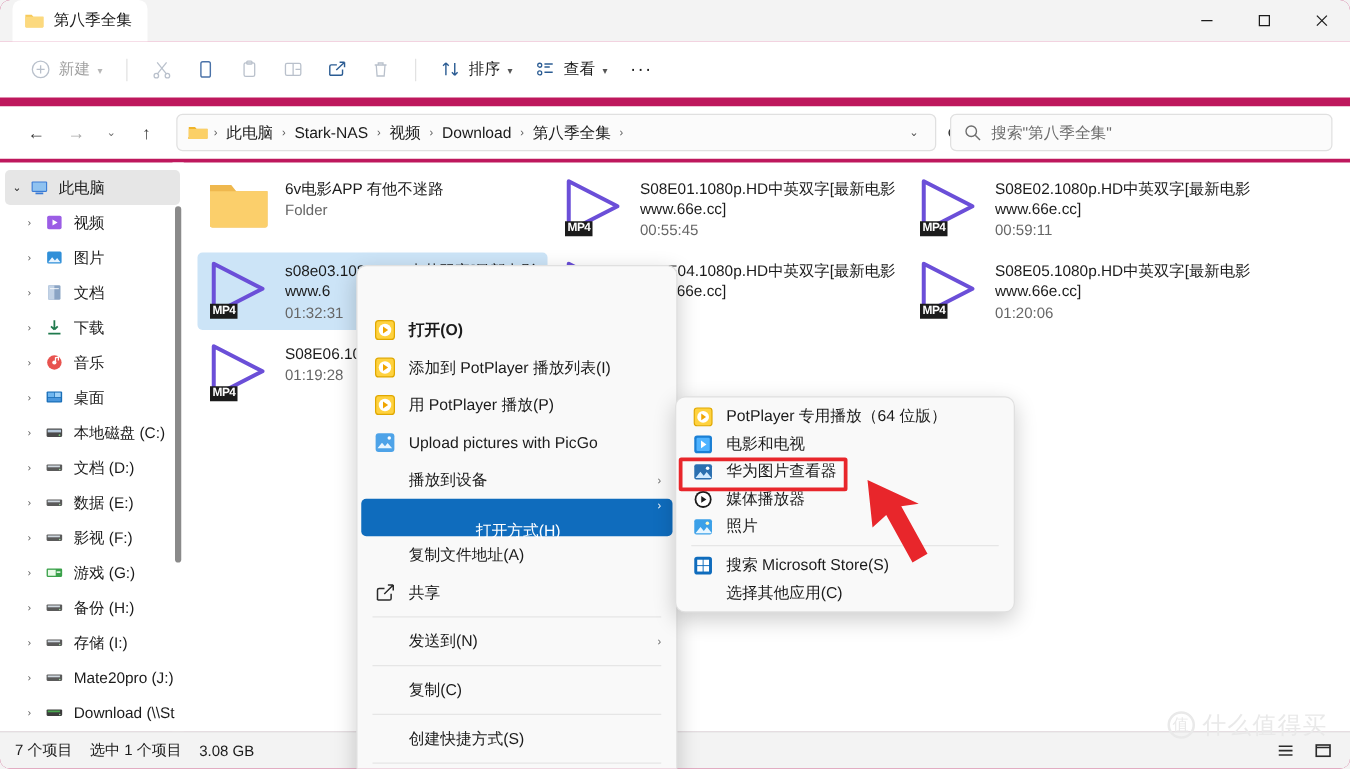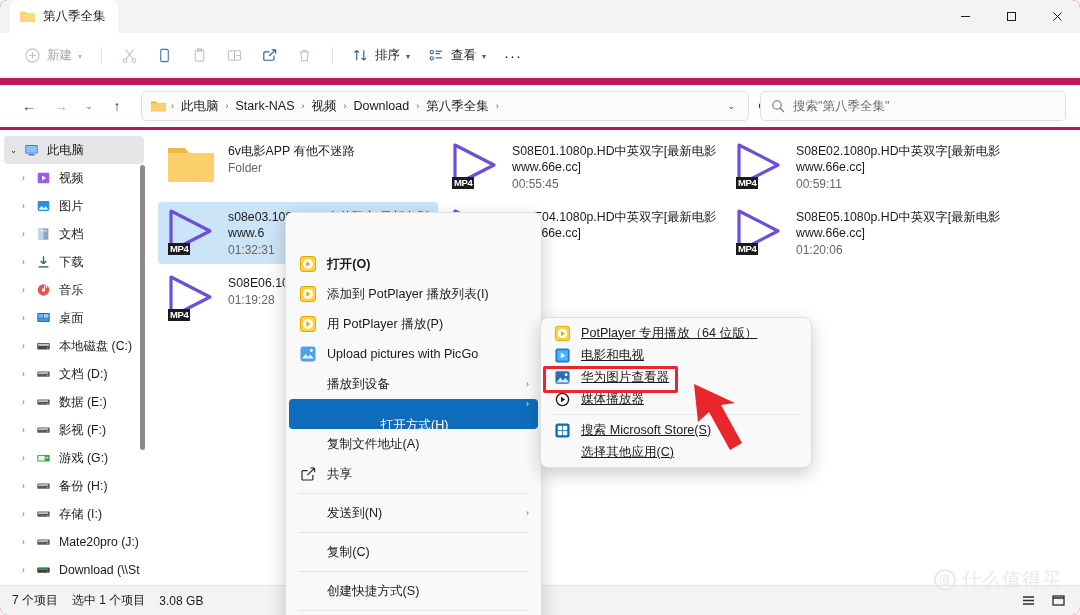--- a/index.html
+++ b/index.html
@@ -169,21 +169,21 @@
   
   .submenu {
     position: absolute; left: 540px; top: 317px; width: 272px;
     background: #f9f9f9; border: 1px solid #e0e0e0; border-radius: 8px;
     box-shadow: 0 6px 18px rgba(0,0,0,.20);
     padding: 4px 3px; z-index: 50;
   }
   .subitem {
     display: flex; align-items: center; height: 22px;
     padding: 0 8px 0 10px; border-radius: 4px;
-    font-size: 12.6px; color: #1b1b1b; text-decoration: underline;
+    font-size: 12.6px; color: #1b1b1b;
   }
   .sub-ico { width: 17px; height: 17px; margin-right: 10px; flex: 0 0 17px; }
 
   
   .redbox {
     position: absolute; left: 543px; top: 366px; width: 135px; height: 27px;
     border: 3px solid #e8262b; border-radius: 2px; z-index: 60; pointer-events: none;
   }
   .redarrow { position: absolute; left: 690px; top: 378px; z-index: 61; pointer-events: none; }
 
@@ -693,20 +693,28 @@
         <span>华为图片查看器</span>
       </div>
       <div class="subitem">
         <span class="sub-ico"><svg width="17" height="17" viewBox="0 0 18 18">
             <circle cx="9" cy="9" r="7.2" fill="#1b1b1b"></circle>
             <circle cx="9" cy="9" r="5.7" fill="#fff"></circle>
             <path d="M7.4 6.1l4.4 2.9-4.4 2.9z" fill="#1b1b1b"></path>
           </svg></span>
         <span>媒体播放器</span>
       </div>
+      <div class="subitem">
+        <span class="sub-ico"><svg width="17" height="17" viewBox="0 0 18 18">
+            <rect x="1.5" y="2.5" width="15" height="13" rx="1.8" fill="#3ba0e8"></rect>
+            <path d="M2.5 14.4l4.3-5.4 2.8 3.4 2.6-3.2 4.3 5.2z" fill="#e8f6ff"></path>
+            <circle cx="12.6" cy="6" r="1.5" fill="#fff9c4"></circle>
+          </svg></span>
+        <span>照片</span>
+      </div>
       <div class="ctx-div"></div>
       <div class="subitem">
         <span class="sub-ico"><svg width="17" height="17" viewBox="0 0 18 18">
             <rect x="1.5" y="1.5" width="15" height="15" rx="2.4" fill="#0f6cbd"></rect>
             <rect x="4" y="4" width="4.6" height="4.6" fill="#fff"></rect>
             <rect x="9.4" y="4" width="4.6" height="4.6" fill="#fff"></rect>
             <rect x="4" y="9.4" width="4.6" height="4.6" fill="#fff"></rect>
             <rect x="9.4" y="9.4" width="4.6" height="4.6" fill="#fff"></rect>
           </svg></span>
         <span>搜索 Microsoft Store(S)</span>

